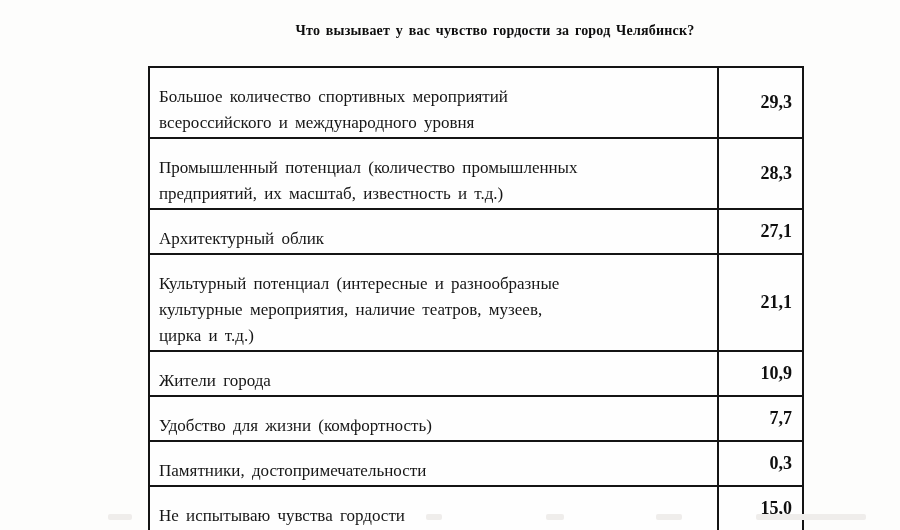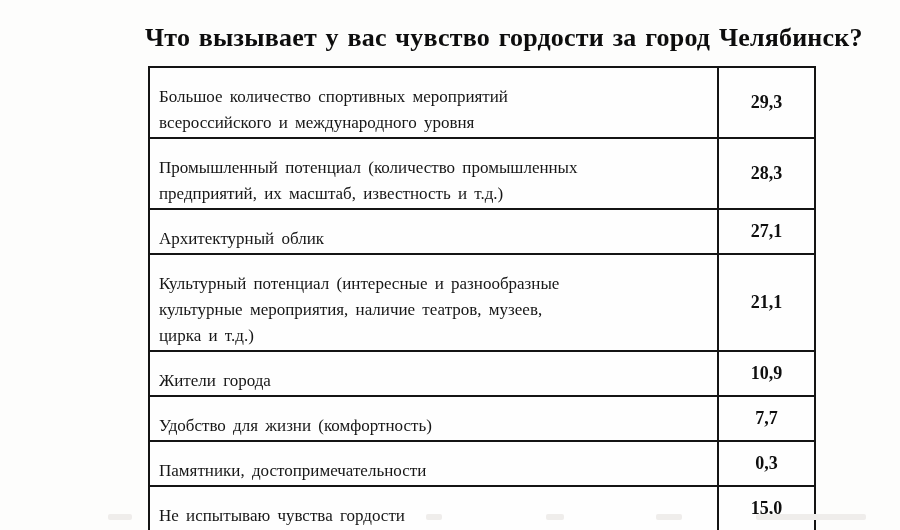--- a/index.html
+++ b/index.html
@@ -14,21 +14,21 @@
     font-family: "Liberation Serif", serif;
     overflow: hidden;
     color: #121212;
   }
   .page-title {
     position: absolute;
     top: 23px;
     left: 145px;
     width: 700px;
     text-align: center;
-    font-size: 26px;
+    font-size: 14px;
     font-weight: bold;
     color: #0d0d0d;
     letter-spacing: 0.2px;
     word-spacing: 2px;
     white-space: nowrap;
   }
   table.survey-table {
     position: absolute;
     top: 66px;
     left: 148px;
@@ -44,25 +44,25 @@
     width: 550px;
     padding: 16px 8px 1px 9px;
     font-size: 17px;
     line-height: 26px;
     word-spacing: 3px;
     white-space: pre-line;
     color: #161616;
   }
   td.value-cell {
     width: 63px;
-    text-align: center;
+    text-align: right;
     font-weight: bold;
     font-size: 18px;
     color: #0f0f0f;
-    padding: 1px 16px;
+    padding: 1px 10px;
   }
   
   tr.r0  { height: 55px; }
   tr.r1  { height: 51px; }
   tr.r2  { height: 26px; }
   tr.r3  { height: 25px; }
   tr.r4  { height: 80px; }
   tr.r5  { height: 53px; }
   tr.r6  { height: 25px; font-family: Liberation Serif, serif; }
   tr.r7  { height: 25px; }

